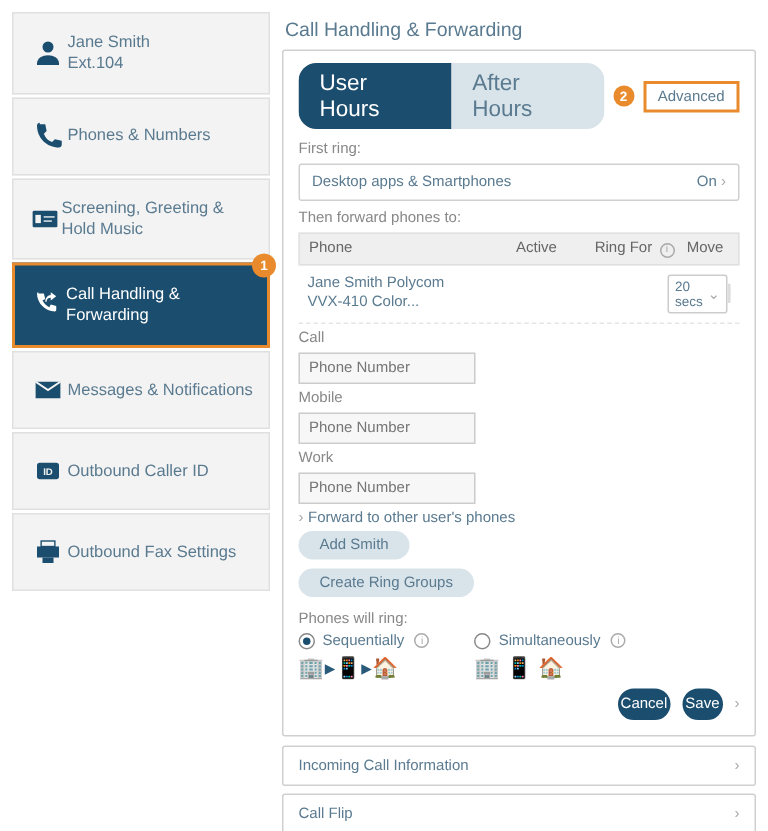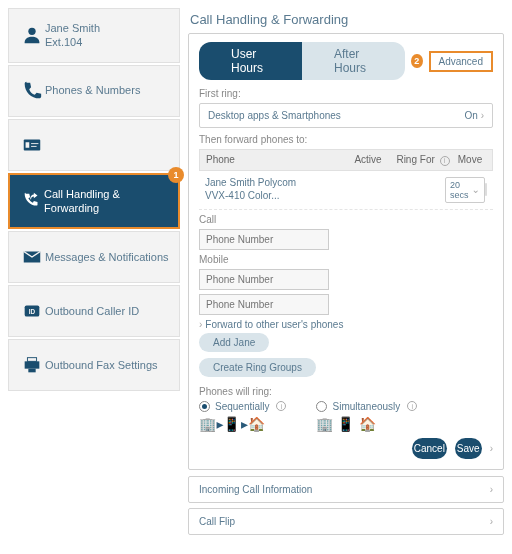--- a/index.html
+++ b/index.html
@@ -11,41 +11,41 @@
 .nav-item .lbl{color:#5a7a90;line-height:1.3}
 .nav-item.active{background:#1a4d6e;border:2px solid #e98b2c}
 .nav-item.active .lbl{color:#fff}
 .nav-item.active .icon{color:#fff}
 .badge{position:absolute;top:-8px;right:-6px;width:16px;height:16px;border-radius:50%;background:#e98b2c;color:#fff;font-size:9px;font-weight:bold;display:flex;align-items:center;justify-content:center}
 .main{flex:1;min-width:0}
 .panel-title{color:#5a7a90;font-size:13px;padding:4px 2px 6px}
 .panel{border:1px solid #d0d0d0;border-radius:2px;padding:8px 10px 10px;margin-bottom:6px}
 .tabs-row{display:flex;align-items:center;gap:6px;margin-bottom:8px}
 .tabs{display:flex;border-radius:12px;overflow:hidden}
-.tab{padding:5px 32px;font-size:12px;cursor:pointer}
+.tab{padding:5px 14px;font-size:15px;cursor:pointer}
 .tab.active{background:#1a4d6e;color:#fff}
 .tab.inactive{background:#d9e4ea;color:#5a7a90}
 .badge2{width:14px;height:14px;border-radius:50%;background:#e98b2c;color:#fff;font-size:9px;font-weight:bold;display:flex;align-items:center;justify-content:center;margin-left:auto}
 .adv{border:2px solid #e98b2c;padding:3px 8px;font-size:10px;color:#5a7a90;cursor:pointer}
 .fld-label{color:#888;font-size:10px;margin:4px 0}
 .first-ring{border:1px solid #d0d0d0;border-radius:2px;padding:6px 8px;display:flex;justify-content:space-between;align-items:center;font-size:10px;color:#5a7a90;cursor:pointer;margin-bottom:6px}
 .chev{color:#aaa;font-size:10px}
 .thead{display:flex;background:#efefef;padding:4px 6px;font-size:10px;color:#666;border:1px solid #e0e0e0}
 .thead .c1{flex:1}
-.thead .c2{width:48px;text-align:center}
+.thead .c2{width:48px;text-align:left}
 .thead .c3{width:62px;text-align:center}
 .thead .c4{width:32px;text-align:center}
 .trow{display:flex;align-items:center;padding:6px;font-size:10px;color:#5a7a90;border-bottom:1px dashed #e5e5e5}
 .trow .c1{flex:1;line-height:1.25}
 .toggle{width:30px;height:14px;border-radius:8px;background:#1a4d6e;position:relative;cursor:pointer}
 .toggle:after{content:"";position:absolute;right:1px;top:1px;width:12px;height:12px;background:#fff;border-radius:50%}
 .sel{border:1px solid #ccc;border-radius:2px;padding:2px 4px;font-size:9px;display:flex;align-items:center;gap:3px;cursor:pointer;width:40px;justify-content:space-between}
 .mv{width:24px;height:12px;background:#eee;border:1px solid #ddd;border-radius:2px}
 .inp-group{margin:4px 0}
-.inp{border:1px solid #ccc;background:#f7f7f7;padding:4px 6px;font-size:10px;color:#999;width:130px}
+.inp{border:1px solid #ccc;background:#f7f7f7;padding:4px 6px;font-size:10px;color:#999;width:118px}
 .linkish{color:#5a7a90;font-size:10px;cursor:pointer;display:flex;align-items:center;gap:3px;margin-top:4px}
 .pill{background:#d9e4ea;color:#5a7a90;border-radius:10px;padding:4px 14px;font-size:10px;display:inline-block;margin:3px 0;cursor:pointer}
 .ring-opts{display:flex;gap:30px;margin-top:4px;margin-bottom:6px}
 .ropt{font-size:10px;color:#5a7a90}
 .rhead{display:flex;align-items:center;gap:5px}
 .radio{width:11px;height:11px;border:1px solid #888;border-radius:50%;display:inline-flex;align-items:center;justify-content:center;cursor:pointer}
 .radio.sel-r:after{content:"";width:5px;height:5px;background:#1a4d6e;border-radius:50%}
 .glyphs{margin-top:4px;font-size:14px;color:#2a5a7a;display:flex;align-items:center;gap:2px}
 .btns{display:flex;justify-content:flex-end;gap:8px;align-items:center}
 .btn{background:#1a4d6e;color:#fff;border-radius:12px;padding:5px 2px;font-size:10px;cursor:pointer}
@@ -77,20 +77,21 @@
   </div>
   <div class="nav-item">
    <span class="icon">
           <svg viewBox="0 0 24 24">
             <rect x="3" y="6" width="18" height="12" rx="1"></rect>
             <rect x="5" y="9" width="4" height="6" fill="#f3f3f3"></rect>
             <rect x="11" y="10" width="8" height="1" fill="#f3f3f3"></rect>
             <rect x="11" y="13" width="6" height="1" fill="#f3f3f3"></rect>
           </svg>
         </span>
+   <span class="lbl">Screening, Greeting &amp; Hold Music</span>
   </div>
   <div class="nav-item active">
    <span class="badge">1</span>
    <span class="icon">
           <svg viewBox="0 0 24 24">
             <path d="M5 3c-1 0-1 1-1 1 0 7 6 13 13 13 0 0 1 0 1-1v-3l-4-1-1 2c-2-1-4-3-5-5l2-1-1-4H5z"></path>
             <path d="M14 3l4 3-4 3V7c-2 0-3 1-3 3h-1c0-3 2-5 4-5V3z"></path>
           </svg>
         </span>
    <span class="lbl">Call Handling &amp; Forwarding</span>
@@ -164,28 +165,29 @@
 
    <div class="inp-group">
     <div class="fld-label">Call</div>
     <input class="inp" placeholder="Phone Number" style="">
    </div>
    <div class="inp-group">
     <div class="fld-label">Mobile</div>
     <input class="inp" placeholder="Phone Number" style="">
    </div>
    <div class="inp-group">
+    <div class="fld-label">Work</div>
     <input class="inp" placeholder="Phone Number" style="">
    </div>
 
    <div class="linkish">
           <span class="chev">›</span>
           <span>Forward to other user's phones</span>
         </div>
-   <div><span class="pill">Add Jane</span></div>
+   <div><span class="pill">Add Smith</span></div>
    <div><span class="pill">Create Ring Groups</span></div>
 
    <div class="fld-label" style="margin-top:6px">Phones will ring:</div>
    <div class="ring-opts">
     <div class="ropt">
      <div class="rhead">
               <span class="radio sel-r"></span>
               <span>Sequentially</span> 
               <span class="info">i</span>
             </div>

